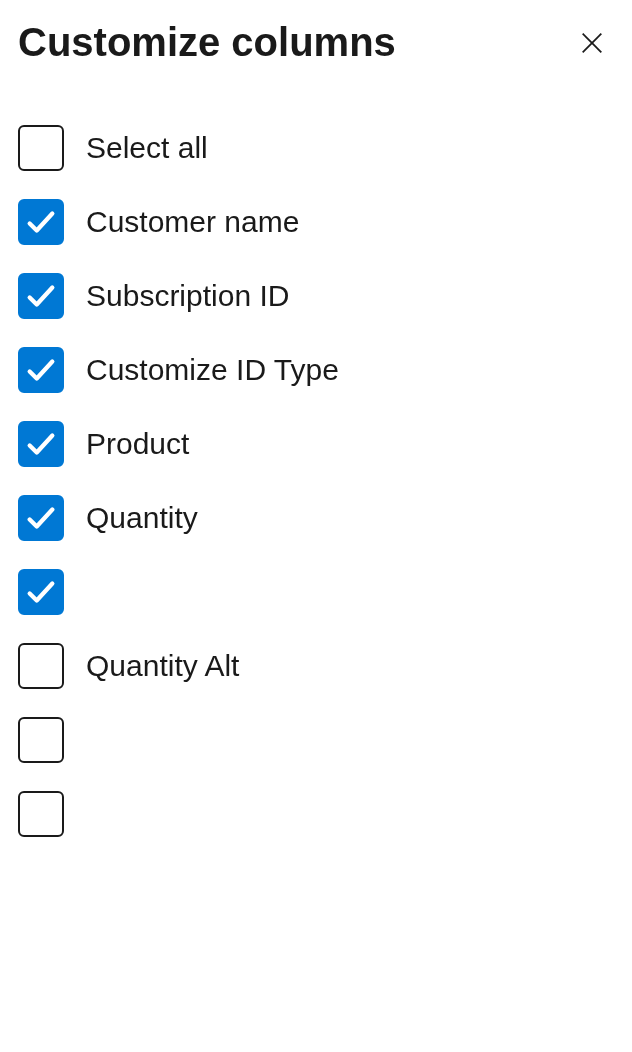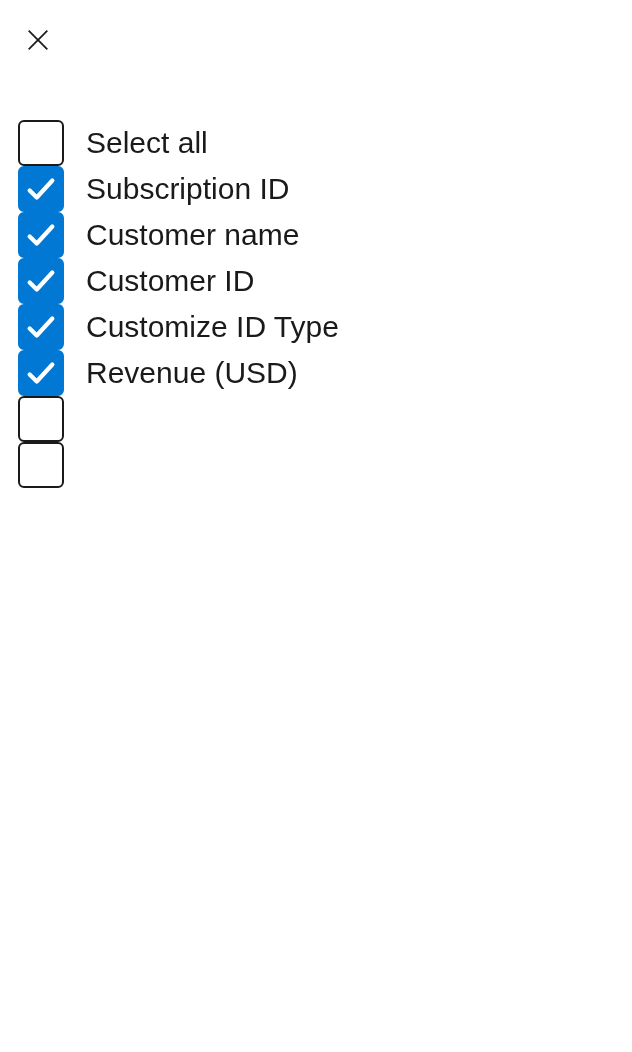--- a/index.html
+++ b/index.html
@@ -37,20 +37,21 @@
     }
     .close-btn svg {
       width: 28px;
       height: 28px;
       stroke: #1a1a1a;
       stroke-width: 1.5;
     }
     .items {
       display: flex;
       flex-direction: column;
+      gap: 28px;
     }
     .item {
       display: flex;
       align-items: center;
       gap: 22px;
     }
     .checkbox {
       width: 46px;
       height: 46px;
       border-radius: 6px;
@@ -80,73 +81,85 @@
     .label {
       font-size: 30px;
       color: #1a1a1a;
       font-weight: 400;
     }
   </style>
 </head>
 <body>
 
 <div class="header">
+  <h1 class="title">Customize columns</h1>
   <button class="close-btn">
     <svg viewBox="0 0 24 24" fill="none">
       <line x1="4" y1="4" x2="20" y2="20"></line>
       <line x1="20" y1="4" x2="4" y2="20"></line>
     </svg>
   </button>
 </div>
 
 <div class="items">
 
 <div class="item">
       <div class="checkbox unchecked"></div>
       <span class="label">Select all</span>
     </div>
     <div class="item">
       <div class="checkbox checked">
         <svg viewBox="0 0 24 24">
           <polyline points="4 13 9 18 20 6"></polyline>
         </svg>
       </div>
-      <span class="label">Subscription ID</span>
-    </div>
-    <div class="item">
-      <div class="checkbox checked">
-        <svg viewBox="0 0 24 24">
-          <polyline points="4 13 9 18 20 6"></polyline>
-        </svg>
-      </div>
       <span class="label">Customer name</span>
     </div>
     <div class="item">
       <div class="checkbox checked">
         <svg viewBox="0 0 24 24">
           <polyline points="4 13 9 18 20 6"></polyline>
         </svg>
       </div>
-      <span class="label">Customer ID</span>
+      <span class="label">Subscription ID</span>
     </div>
     <div class="item">
       <div class="checkbox checked">
         <svg viewBox="0 0 24 24">
           <polyline points="4 13 9 18 20 6"></polyline>
         </svg>
       </div>
       <span class="label">Customize ID Type</span>
     </div>
     <div class="item">
       <div class="checkbox checked">
         <svg viewBox="0 0 24 24">
           <polyline points="4 13 9 18 20 6"></polyline>
         </svg>
       </div>
-      <span class="label">Revenue (USD)</span>
+      <span class="label">Product</span>
+    </div>
+    <div class="item">
+      <div class="checkbox checked">
+        <svg viewBox="0 0 24 24">
+          <polyline points="4 13 9 18 20 6"></polyline>
+        </svg>
+      </div>
+      <span class="label">Quantity</span>
+    </div>
+    <div class="item">
+      <div class="checkbox checked">
+        <svg viewBox="0 0 24 24">
+          <polyline points="4 13 9 18 20 6"></polyline>
+        </svg>
+      </div>
+    </div>
+    <div class="item">
+      <div class="checkbox unchecked"></div>
+      <span class="label">Quantity Alt</span>
     </div>
     <div class="item">
       <div class="checkbox unchecked"></div>
     </div>
     <div class="item">
       <div class="checkbox unchecked"></div>
     </div>
   </div>
 
 </body></html>

